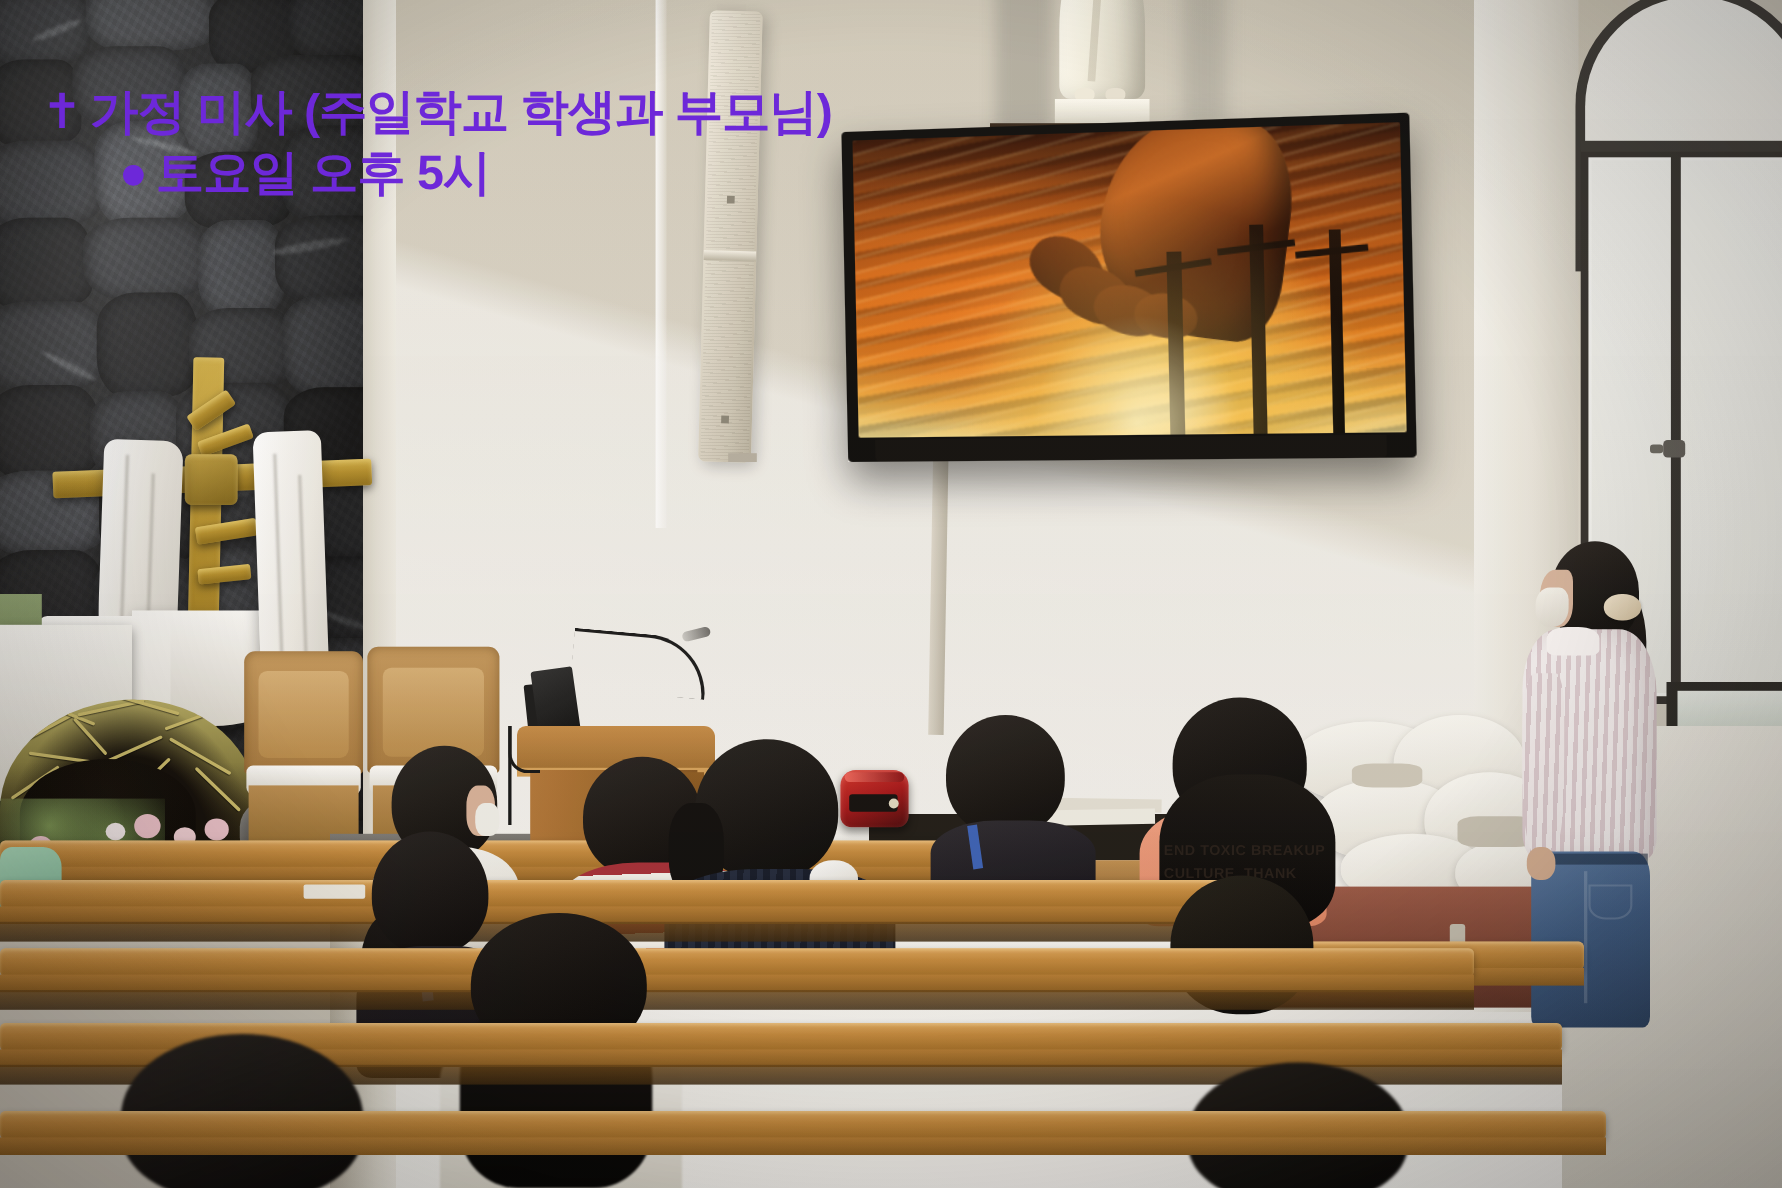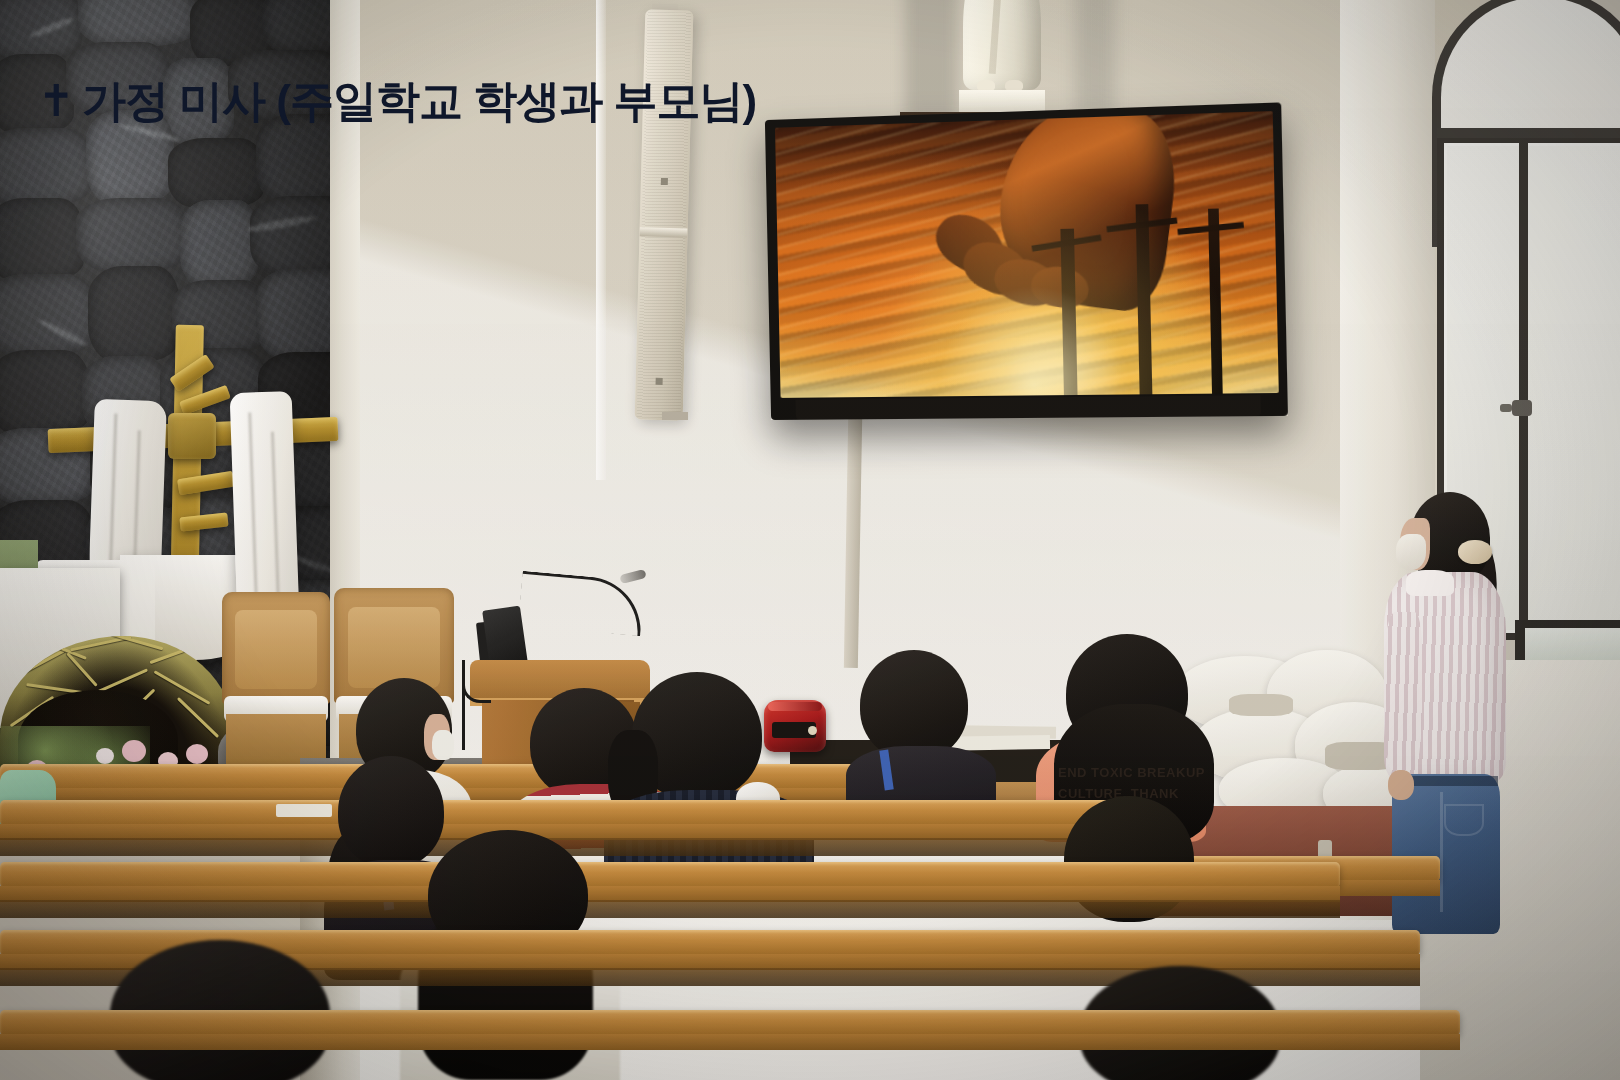--- a/index.html
+++ b/index.html
@@ -456,21 +456,21 @@
   #vignette{left:0;top:0;width:1620px;height:1080px;
     background:radial-gradient(ellipse at 50% 45%, rgba(0,0,0,0) 52%, rgba(0,0,0,.30) 100%);
     pointer-events:none;}
   #warm-tone{left:0;top:0;width:1620px;height:1080px;
     background:linear-gradient(180deg, rgba(255,240,210,.05), rgba(60,40,20,.07));
     pointer-events:none;}
 
   
   .ovl{
     position:absolute;
-    color:#0f172a;
+    color:#6d28d9;
     font-family:"Liberation Sans","DejaVu Sans",sans-serif;
     font-weight:700;
     white-space:nowrap;
     letter-spacing:-1px;
   }
   #ovl-line1{left:38px;top:72px;font-size:44px;}
   #ovl-line2{left:108px;top:128px;font-size:44px;}
   #ovl-line3{left:726px;top:928px;font-size:48px;letter-spacing:0px;}
   .ovl .sym{display:inline-block;margin-right:8px;}
 </style>
@@ -797,14 +797,17 @@
     <div class="rail"></div>
       <div class="shelf"></div>
   </div>
 
   <div class="lay" id="warm-tone"></div>
   <div class="lay" id="vignette"></div>
 
   <div class="ovl" id="ovl-line1">
     <span class="sym">✝</span><span>가정 미사 (주일학교 학생과 부모님)</span>
   </div>
+  <div class="ovl" id="ovl-line2">
+    <span class="sym">●</span><span>토요일 오후 5시</span>
+  </div>
 
 </div>
 
 </body></html>

